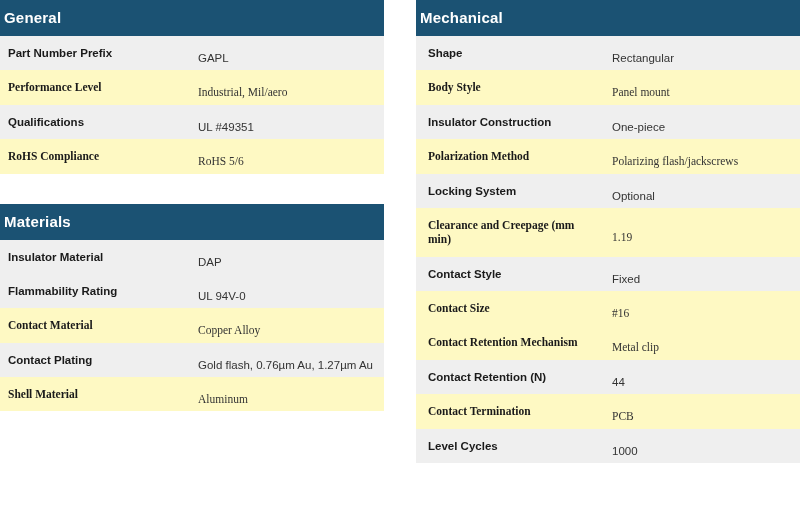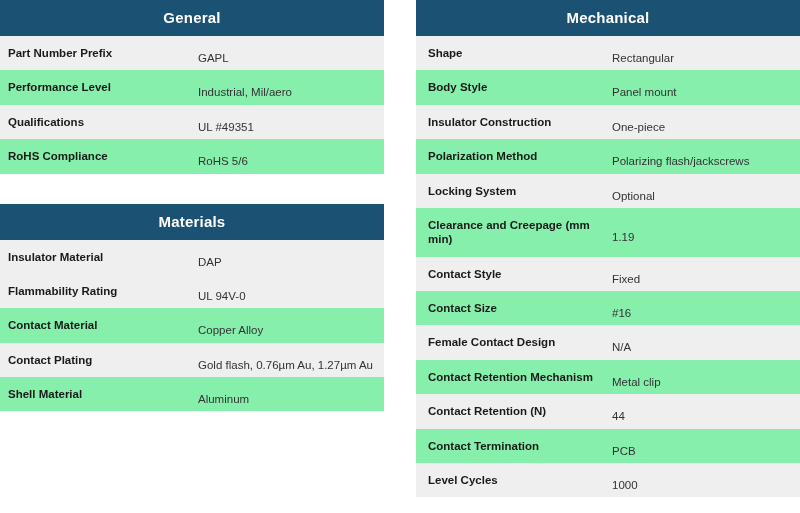--- a/index.html
+++ b/index.html
@@ -38,29 +38,30 @@
     table-layout: fixed;
   }
   .spec-table + .spec-table {
     margin-top: 30px;
   }
   .spec-header {
     background: #1b5273;
     color: #ffffff;
     font-size: 15px;
     font-weight: bold;
-    text-align: center;
+    text-align: left;
     padding: 9px 4px 10px 4px;
     letter-spacing: 0.2px;
   }
   .spec-table tr.row-even td {
     background: #efefef;
   }
   .spec-table tr.row-odd td {
-    background: #86efac;
+    background: #fef9c3;
+    font-family: Liberation Serif, serif;
   }
   .spec-table td.label {
     width: 158px;
     padding: 10px 8px 10px 8px;
     font-size: 11.5px;
     font-weight: bold;
     color: #1a1a1a;
     vertical-align: middle;
     line-height: 1.25;
   }
@@ -172,24 +173,20 @@
           <td class="value">1.19</td>
         </tr>
         <tr class="row-even">
           <td class="label">Contact Style</td>
           <td class="value">Fixed</td>
         </tr>
         <tr class="row-odd">
           <td class="label">Contact Size</td>
           <td class="value">#16</td>
         </tr>
-        <tr class="row-even">
-          <td class="label">Female Contact Design</td>
-          <td class="value">N/A</td>
-        </tr>
         <tr class="row-odd">
           <td class="label">Contact Retention Mechanism</td>
           <td class="value">Metal clip</td>
         </tr>
         <tr class="row-even">
           <td class="label">Contact Retention (N)</td>
           <td class="value">44</td>
         </tr>
         <tr class="row-odd">
           <td class="label">Contact Termination</td>

